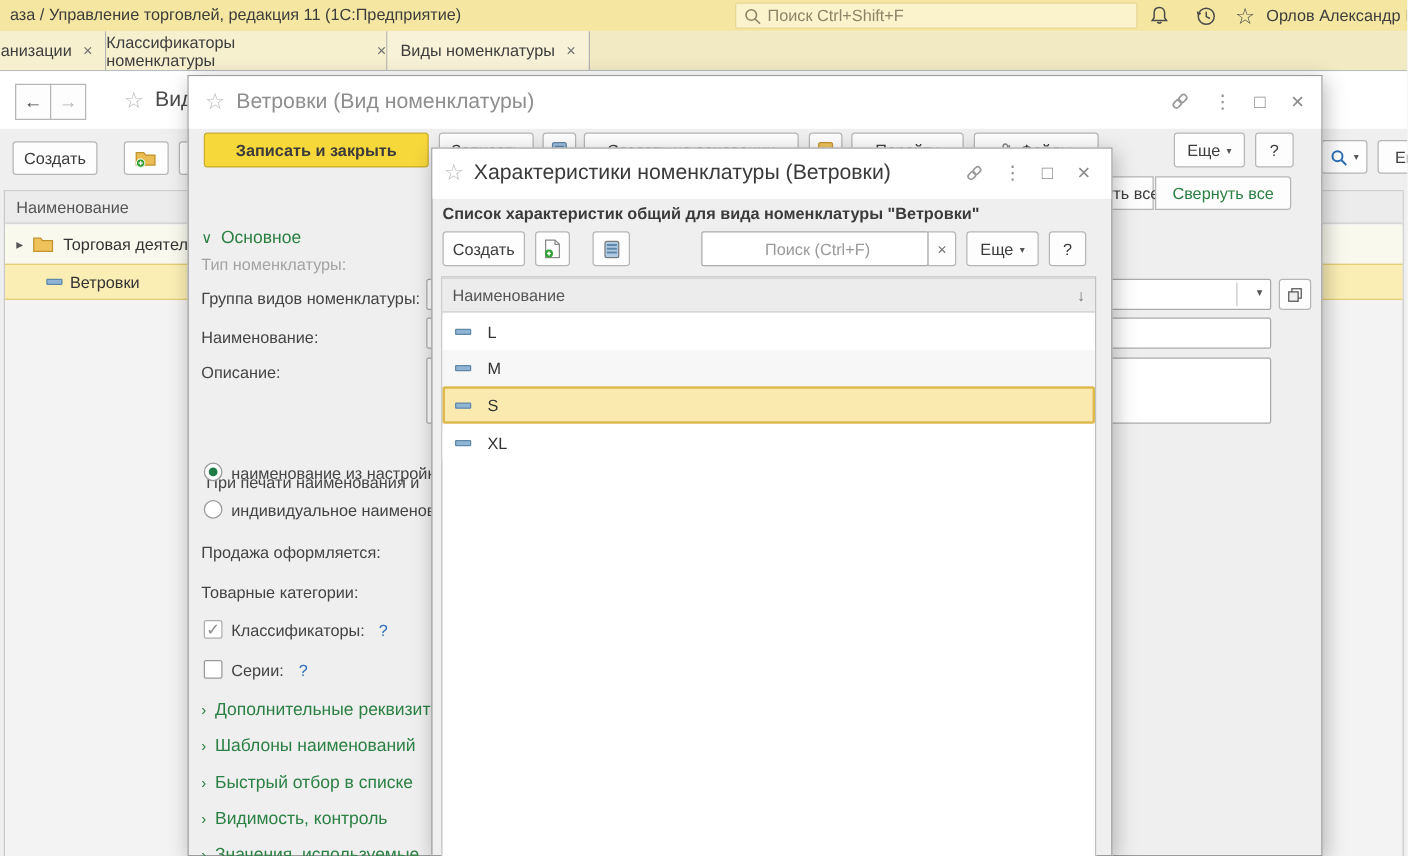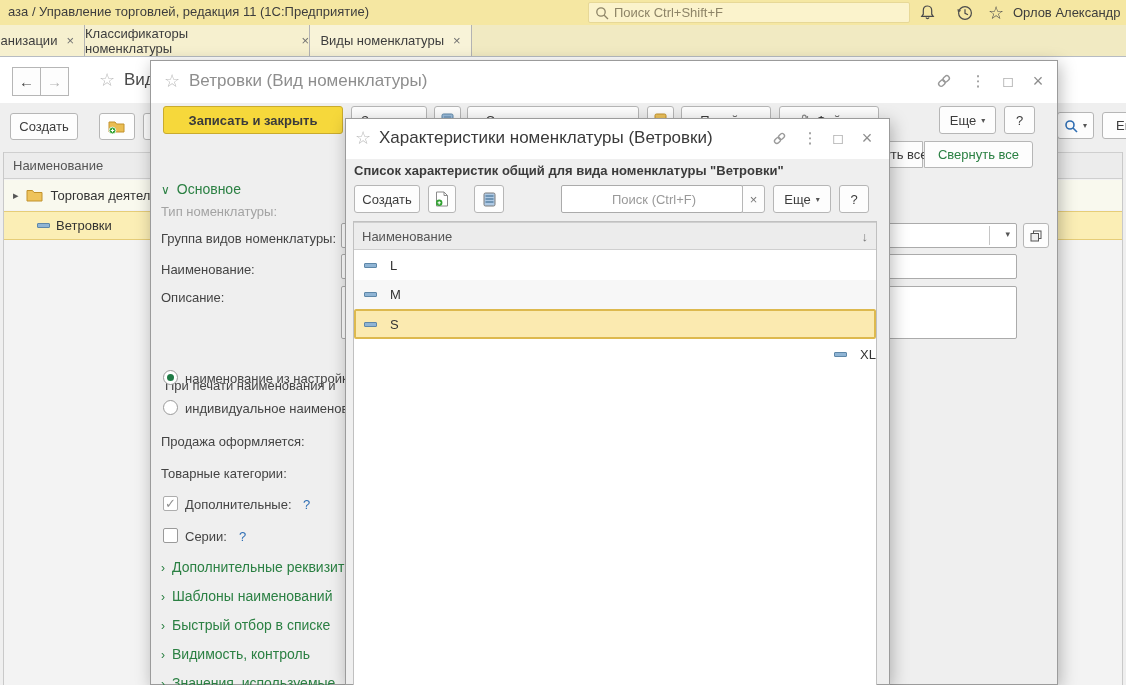--- a/index.html
+++ b/index.html
@@ -241,21 +241,21 @@
 
     <div class="radio sel" style="left:12px;top:309px;"></div>
     <div class="lbl" style="left:34px;top:310px;">наименование из настройки</div>
     <div class="radio" style="left:12px;top:339px;"></div>
     <div class="lbl" style="left:34px;top:340px;">индивидуальное наименование</div>
 
     <div class="lbl" style="left:10px;top:373px;">Продажа оформляется:</div>
     <div class="lbl" style="left:10px;top:405px;">Товарные категории:</div>
 
     <div class="cb checked" style="left:12px;top:435px;"></div>
-    <div class="lbl" style="left:34px;top:436px;">Дополнительные:</div>
+    <div class="lbl" style="left:34px;top:436px;">Классификаторы:</div>
     <div class="lbl help-q" style="left:152px;top:436px;">?</div>
 
     <div class="cb" style="left:12px;top:467px;"></div>
     <div class="lbl" style="left:34px;top:468px;">Серии:</div>
     <div class="lbl help-q" style="left:88px;top:468px;">?</div>
 
     <div class="sec" style="left:10px;top:498px;"><span class="chev">›</span><span>Дополнительные реквизиты</span></div>
     <div class="sec" style="left:10px;top:527px;"><span class="chev">›</span><span>Шаблоны наименований</span></div>
     <div class="sec" style="left:10px;top:556px;"><span class="chev">›</span><span>Быстрый отбор в списке</span></div>
     <div class="sec" style="left:10px;top:585px;"><span class="chev">›</span><span>Видимость, контроль</span></div>
@@ -342,20 +342,20 @@
         <span style="margin-left:13px;">L</span>
       </div>
       <div class="tbl-row" style="position:absolute;left:0;top:58px;width:522px;height:29px;background:#f7f7f7;">
         <span class="dash" style="margin-left:10px;"></span>
         <span style="margin-left:13px;">M</span>
       </div>
       <div class="tbl-row" style="position:absolute;left:0;top:87px;width:522px;height:30px;background:#fbeab0;border:2px solid #ddb94e;border-radius:2px;">
         <span class="dash" style="margin-left:8px;"></span>
         <span style="margin-left:13px;">S</span>
       </div>
-      <div class="tbl-row" style="position:absolute;left:0;top:118px;width:522px;height:29px;background:#fff;justify-content:flex-end;">
+      <div class="tbl-row" style="position:absolute;left:0;top:118px;width:522px;height:29px;background:#fff;">
         <span class="dash" style="margin-left:10px;"></span>
         <span style="margin-left:13px;">XL</span>
       </div>
     </div>
   </div>
 
 </div>
 
 </body></html>

